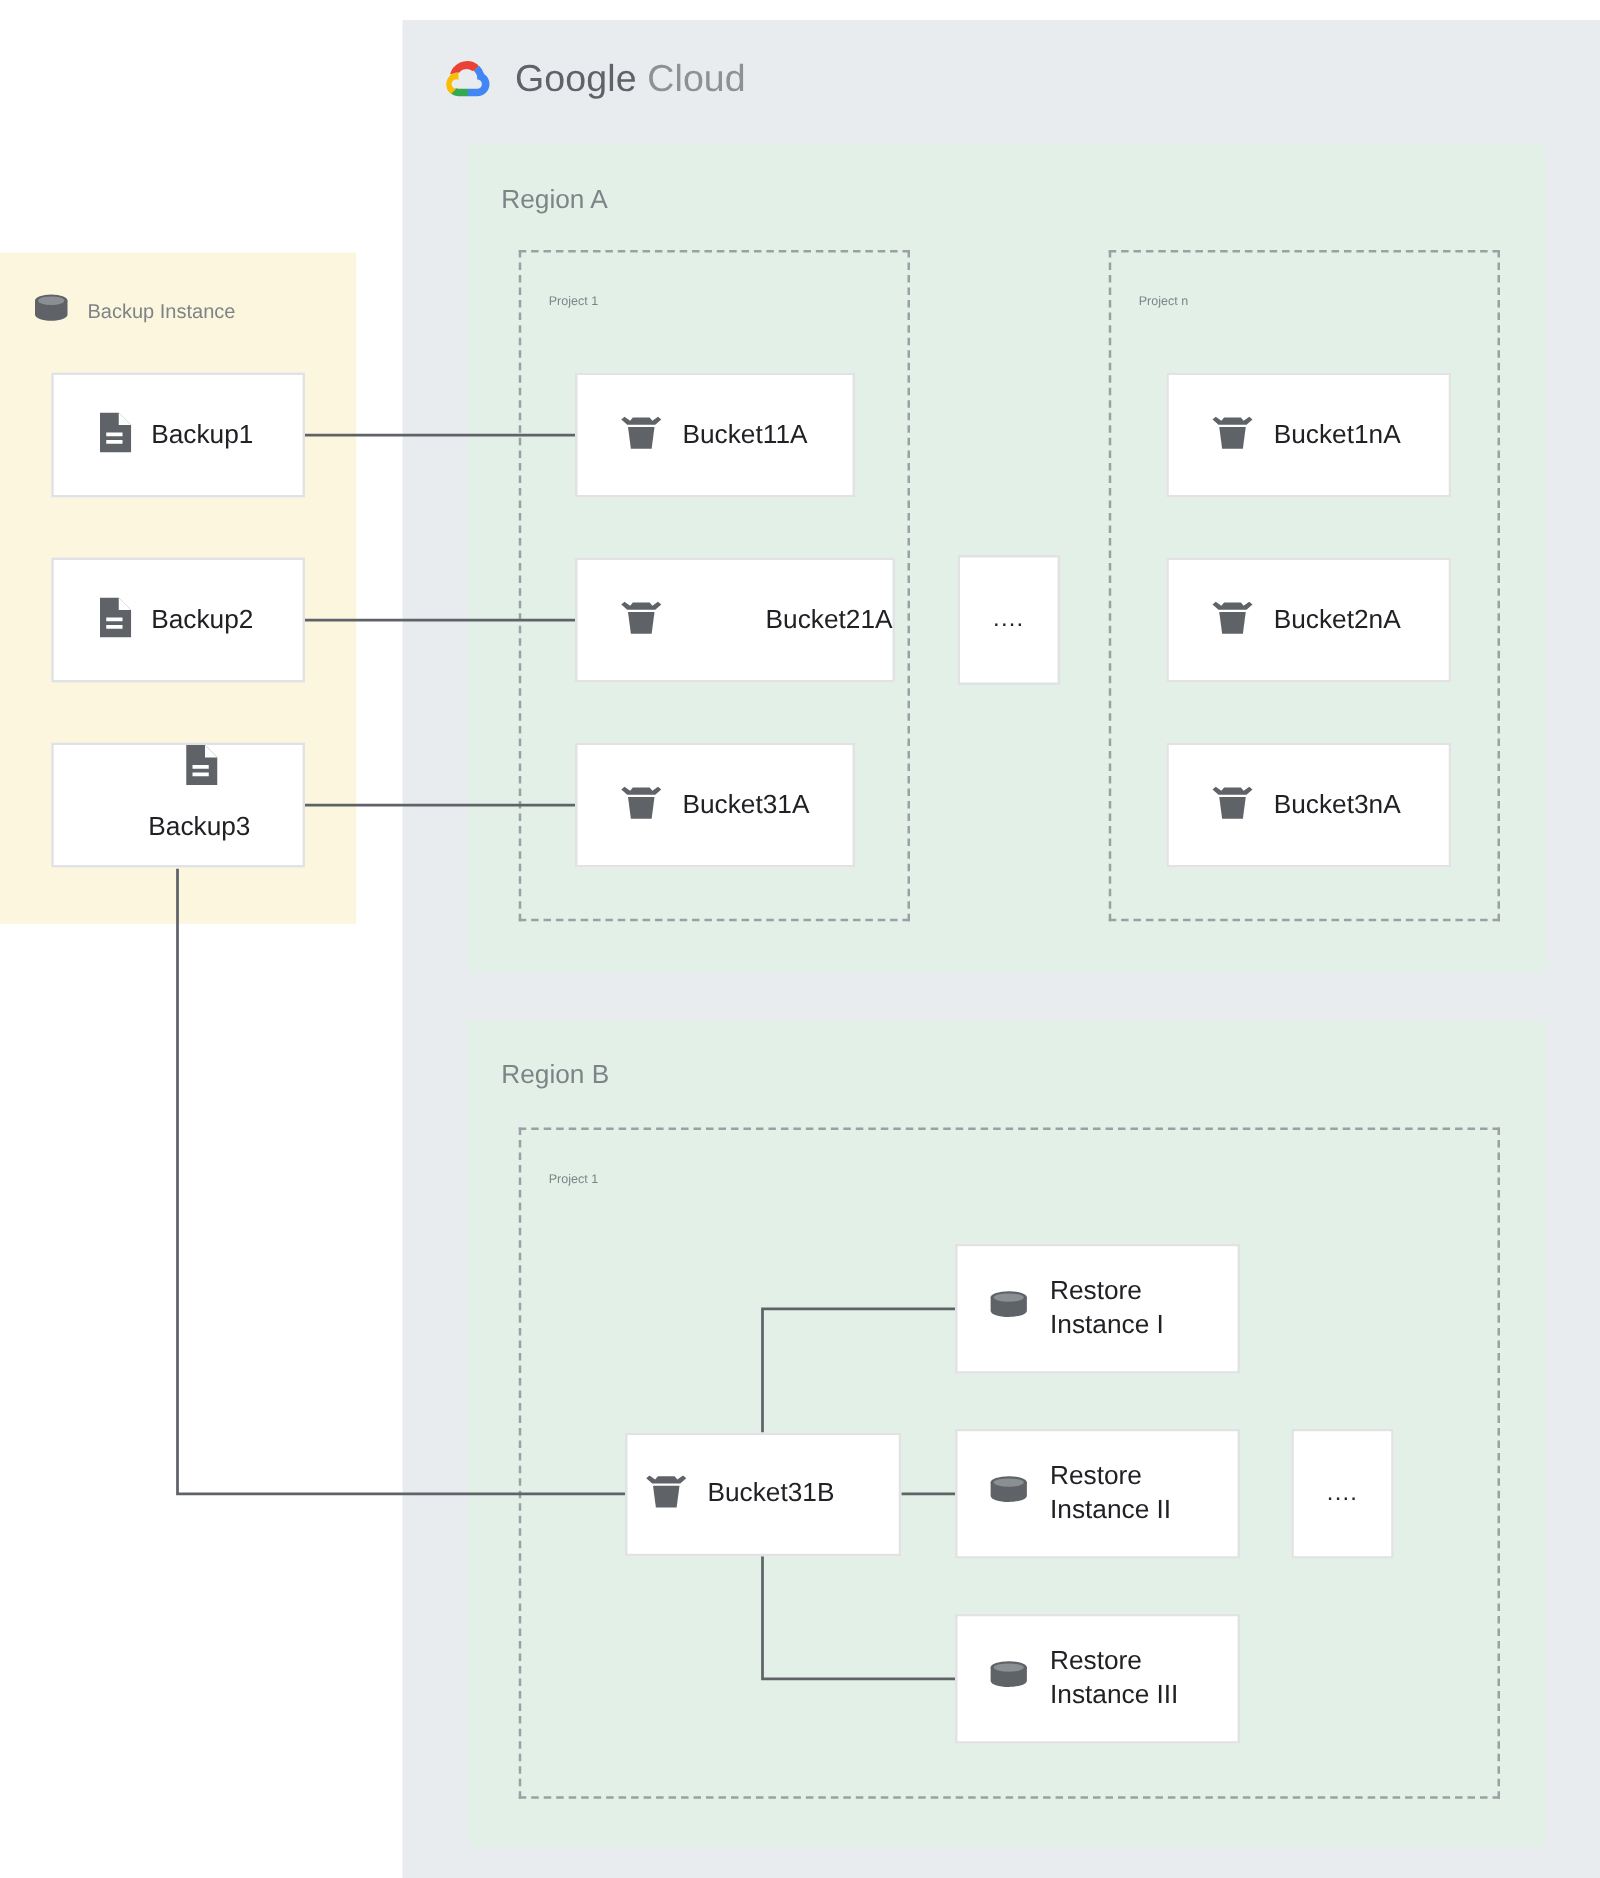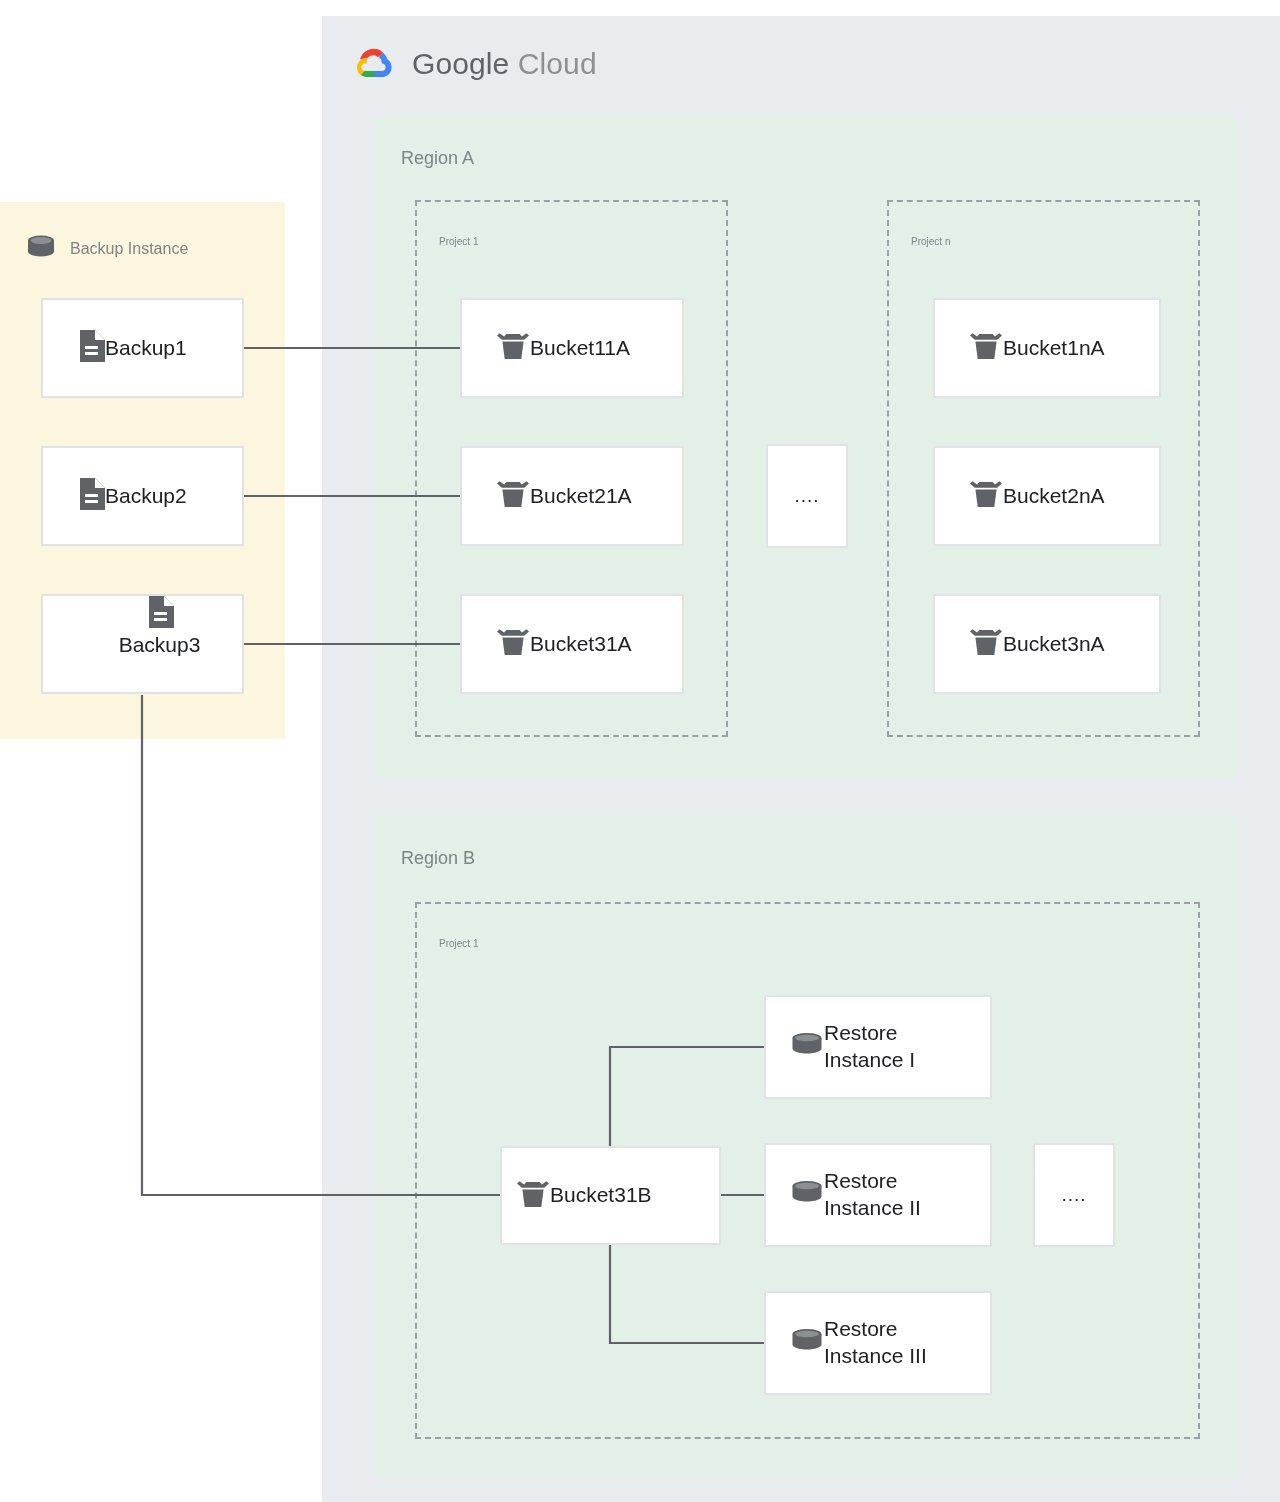--- a/index.html
+++ b/index.html
@@ -36,21 +36,21 @@
   .gcp-wordmark .w2 { color: #8d9194; }
 
   .region {
     position: absolute;
     background: #e2f0e8;
   }
   #region-a { left: 375px; top: 100px; width: 862px; height: 662px; }
   #region-b { left: 375px; top: 800px; width: 862px; height: 661px; }
   .region-label {
     position: absolute; left: 26px; top: 32px;
-    font-size: 18px; color: #7d8488;
+    font-size: 21px; color: #7d8488;
   }
 
   .project {
     position: absolute;
     border: 2px dashed #9aa0a4;
     background: transparent;
   }
   #project-1a { left: 415px; top: 184px; width: 313px; height: 537px; }
   #project-na { left: 887px; top: 184px; width: 313px; height: 537px; }
   #project-1b { left: 415px; top: 886px; width: 785px; height: 537px; }
@@ -71,20 +71,21 @@
   }
   .panel-head-label { font-size: 16px; color: #7d8488; white-space: nowrap; }
 
   
   .card {
     position: absolute;
     background: #ffffff;
     border: 2px solid #e0e2e3;
     display: flex;
     align-items: center;
+    gap: 16px;
     padding-left: 34px;
   }
   .card-label {
     font-size: 21px;
     color: #202124;
     line-height: 1.28;
     white-space: pre-line;
   }
   .card.ellipsis {
     justify-content: center;
@@ -200,21 +201,21 @@
   <div class="card" style="left:460px; top:282px; width:224px; height:100px;">
     <span>
       <svg class="icon-bucket" viewBox="0 0 34 30">
         <path d="M1 4.5l4.8 4.2h22.4L33 4.5l-2.6-2.2-4.5 3.2-2.2-2.6h-13.4l-2.2 2.6-4.5-3.2z" fill="#5f6368"></path>
         <path d="M6.4 10.5h21.2l-2.3 17.5H8.7z" fill="#5f6368"></path>
       </svg>
     </span>
     <span class="card-label">Bucket11A</span>
   </div>
 
-  <div class="card" style="left:460px; top:430px; width:224px; height:100px;">
+  <div class="card" style="left:460px; top:430px; width:256px; height:100px;justify-content:space-between;">
     <span>
       <svg class="icon-bucket" viewBox="0 0 34 30">
         <path d="M1 4.5l4.8 4.2h22.4L33 4.5l-2.6-2.2-4.5 3.2-2.2-2.6h-13.4l-2.2 2.6-4.5-3.2z" fill="#5f6368"></path>
         <path d="M6.4 10.5h21.2l-2.3 17.5H8.7z" fill="#5f6368"></path>
       </svg>
     </span>
     <span class="card-label">Bucket21A</span>
   </div>
 
   <div class="card" style="left:460px; top:578px; width:224px; height:100px;">

